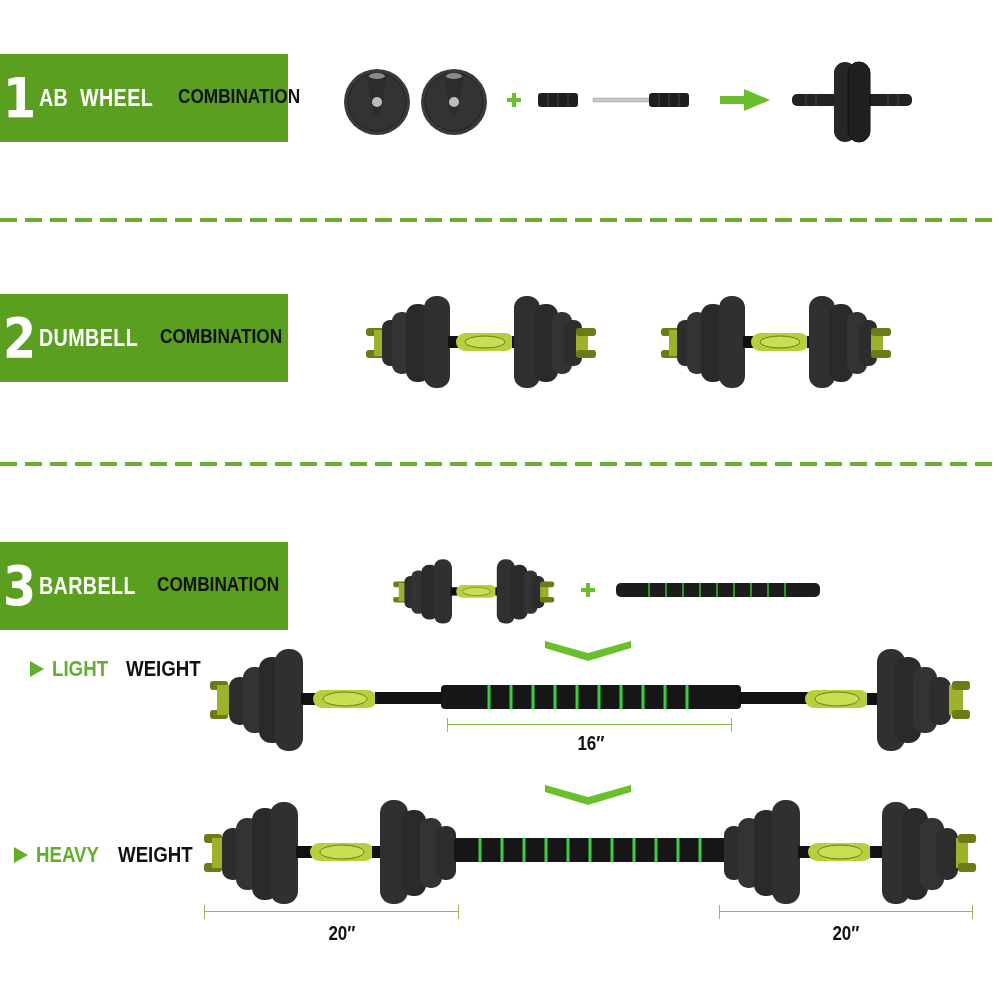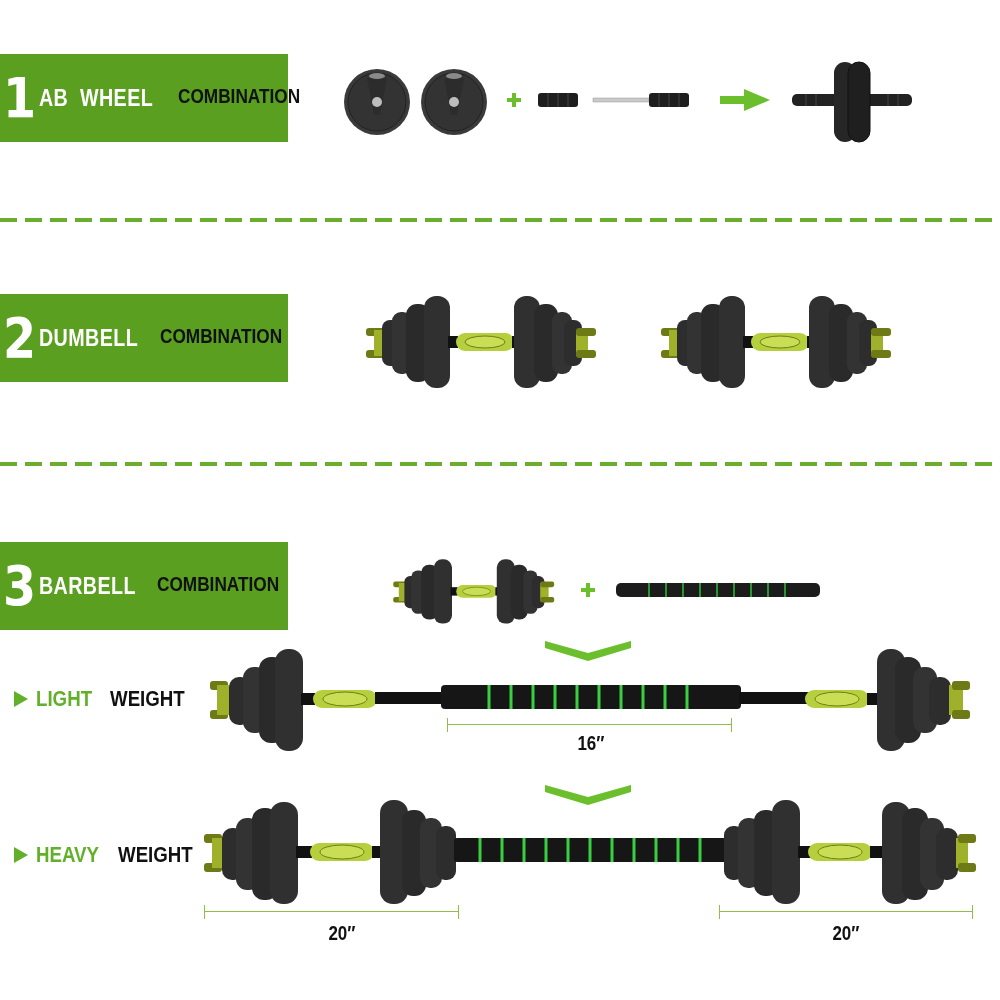--- a/index.html
+++ b/index.html
@@ -224,21 +224,21 @@
     <line x1="135" y1="3" x2="135" y2="17"></line>
       <line x1="152" y1="3" x2="152" y2="17"></line>
     <line x1="169" y1="3" x2="169" y2="17"></line>
   </g>
 </svg>
 
 <svg class="chev" style="left:545px;top:641px;" width="86" height="20" viewBox="0 0 86 20">
   <polygon points="0,0 43,12 86,0 86,7 43,20 0,7" fill="#6bbf2c"></polygon>
 </svg>
 
-<div class="weight-label" style="top:686px;">
+<div class="weight-label" style="top:656px;margin-left:16px;">
   <span class="tri"></span>
   <span class="kind">LIGHT</span>
   <span class="w">WEIGHT</span>
 </div>
 
 <svg class="figure" style="left:205px;top:645px;" width="770" height="110" viewBox="0 0 770 110">
 
   <rect x="5" y="36" width="18" height="9" rx="3" fill="#6e7a16"></rect>
     <rect x="5" y="65" width="18" height="9" rx="3" fill="#6e7a16"></rect>
   <rect x="12" y="40" width="14" height="30" fill="#9fb02a"></rect>

